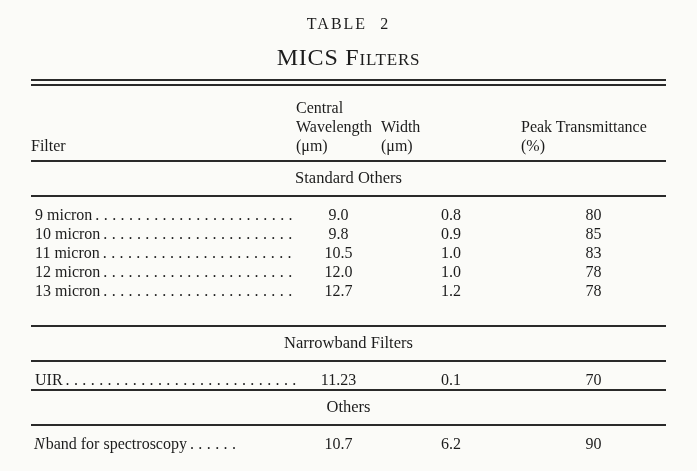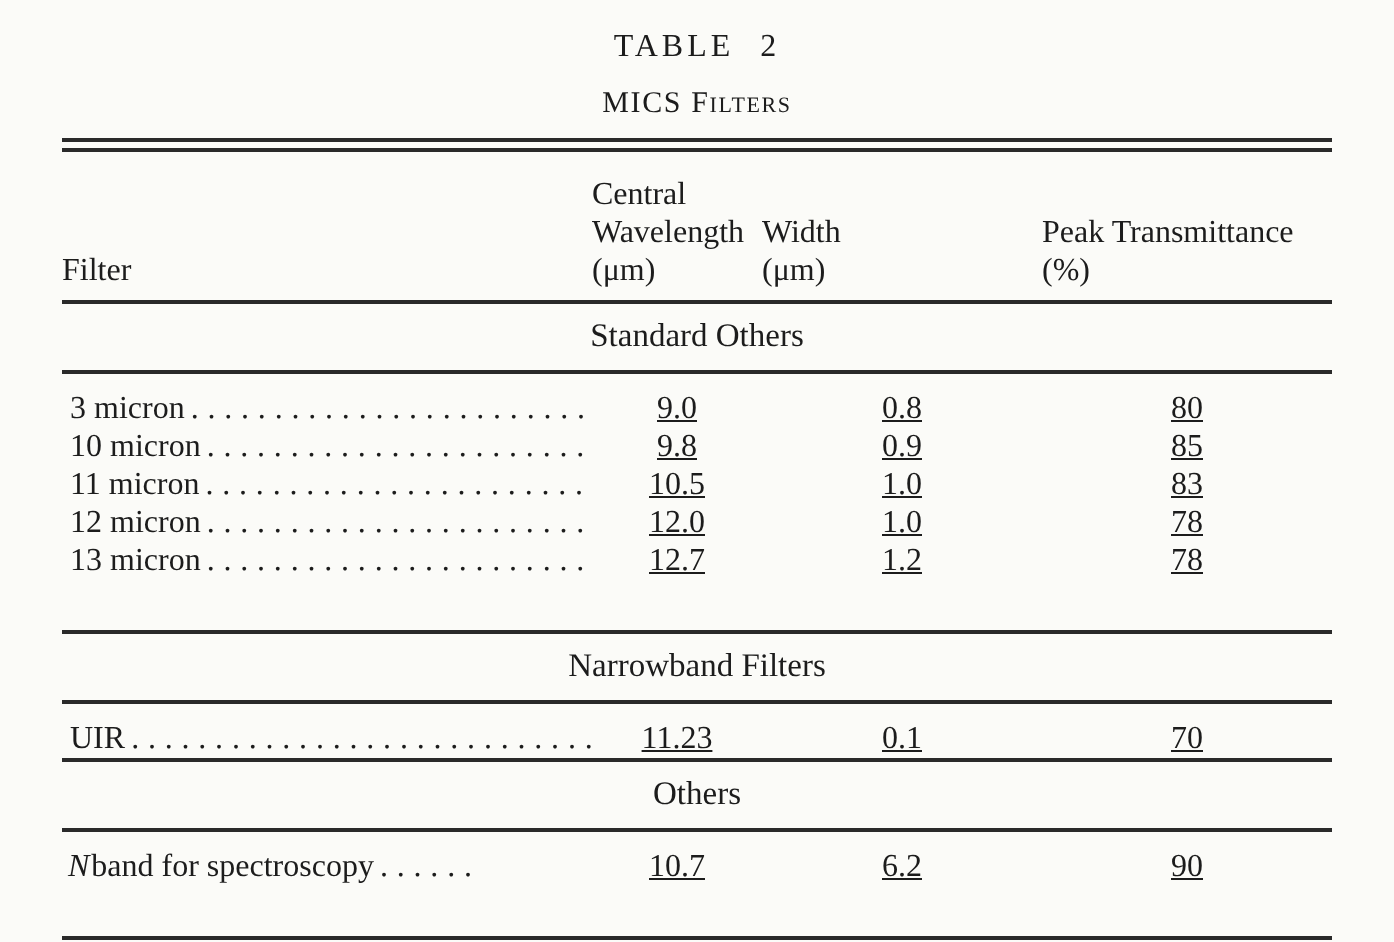--- a/index.html
+++ b/index.html
@@ -14,21 +14,21 @@
     box-sizing: border-box;
   }
   .titles { text-align: center; padding-top: 15px; }
   .table-label {
     font-size: 16px;
     letter-spacing: 2px;
     word-spacing: 7px;
   }
   .table-title {
     margin-top: 11px;
-    font-size: 15px;
+    font-size: 24px;
     font-variant: small-caps;
     letter-spacing: 0.8px;
     font-family: Liberation Serif, serif;
   }
   .tablewrap { width: 635px; margin: 8px auto 0 auto; }
   .rule-double {
     height: 3px;
     border-top: 2px solid #2a2a2a;
     border-bottom: 2px solid #2a2a2a;
   }
@@ -46,21 +46,21 @@
     border-bottom: 2px solid #2a2a2a;
   }
   tr.sectionrow td {
     text-align: center;
     padding: 6px 0 7px 0;
     border-top: 2px solid #2a2a2a;
     border-bottom: 2px solid #2a2a2a;
     font-size: 16.5px;
   }
   tr.datarow td { line-height: 19px; padding: 0; }
-  tr.datarow td.num { text-align: center; text-decoration: underline; }
+  tr.datarow td.num { text-align: center; }
   tr.first td { padding-top: 8px; }
   tr.last td { padding-bottom: 25px; }
   tr.tablend td { border-bottom: 2px solid #2a2a2a; }
   .lab {
     display: flex;
     align-items: baseline;
     white-space: nowrap;
     overflow: hidden;
     padding-left: 3px;
   }
@@ -114,21 +114,21 @@
         </tr>
 
         <tr class="sectionrow">
           <td colspan="4">Standard Others</td>
         </tr>
 
         <tr class="datarow first">
           <td>
               <div class="lab">
                 <i></i>
-                <span>3 micron</span>
+                <span>9 micron</span>
                 <span class="dots">........................</span>
               </div>
             </td>
           <td class="num">9.0</td>
           <td class="num">0.8</td>
           <td class="num">80</td>
         </tr>
         <tr class="datarow">
           <td>
               <div class="lab">

